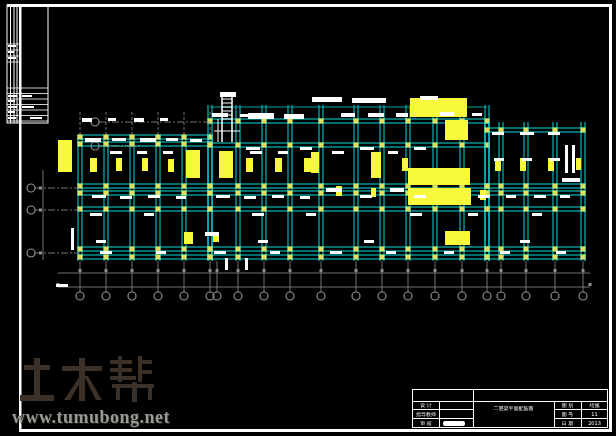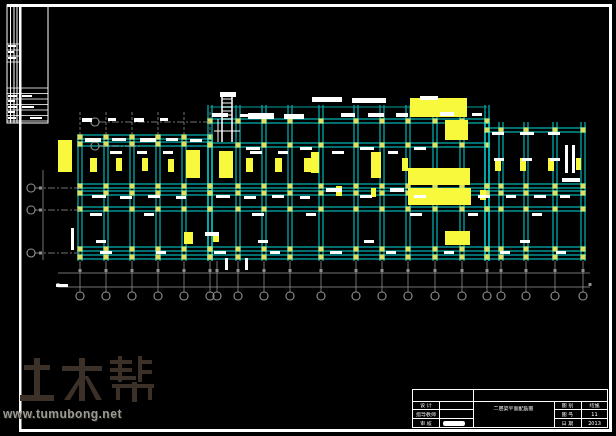--- a/index.html
+++ b/index.html
@@ -27,23 +27,23 @@
   .tt {left:61px;top:14px;width:79px;height:12px;font-size:6px;line-height:12px;}
   .trl1{left:142px;top:11px;width:25px;}
   .trl2{left:142px;top:20px;width:25px;}
   .trl3{left:142px;top:29px;width:25px;}
   .trv1{left:169px;top:11px;width:25px;}
   .trv2{left:169px;top:20px;width:25px;}
   .trv3{left:169px;top:29px;width:25px;}
   .sig{position:absolute;left:30px;top:31px;width:22px;height:5px;background:#fff;border-radius:2px;}
   
   .wm{position:absolute;left:18px;top:356px;z-index:5;}
-  .wm-url{position:absolute;left:3px;top:407px;z-index:5;
-          font-family:Liberation Sans, sans-serif;
-          font-weight:bold;font-size:12px;letter-spacing:.5px;color:#9b9b96;
+  .wm-url{position:absolute;left:12px;top:407px;z-index:5;
+          font-family:Liberation Serif, serif;
+          font-weight:bold;font-size:18px;letter-spacing:.5px;color:#9b9b96;
           text-shadow:1px 1px 0 #262019;}
   .hidden-label{position:absolute;width:1px;height:1px;overflow:hidden;opacity:0;}
 </style>
 </head>
 <body>
 
 <div id="sheet">
   <svg id="plan-svg" width="616" height="436" viewBox="0 0 616 436">
       <line x1="77" y1="135" x2="213" y2="135" stroke="#00dcdc" stroke-width="1"></line>
       <line x1="77" y1="139" x2="213" y2="139" stroke="#00dcdc" stroke-width="1"></line>

